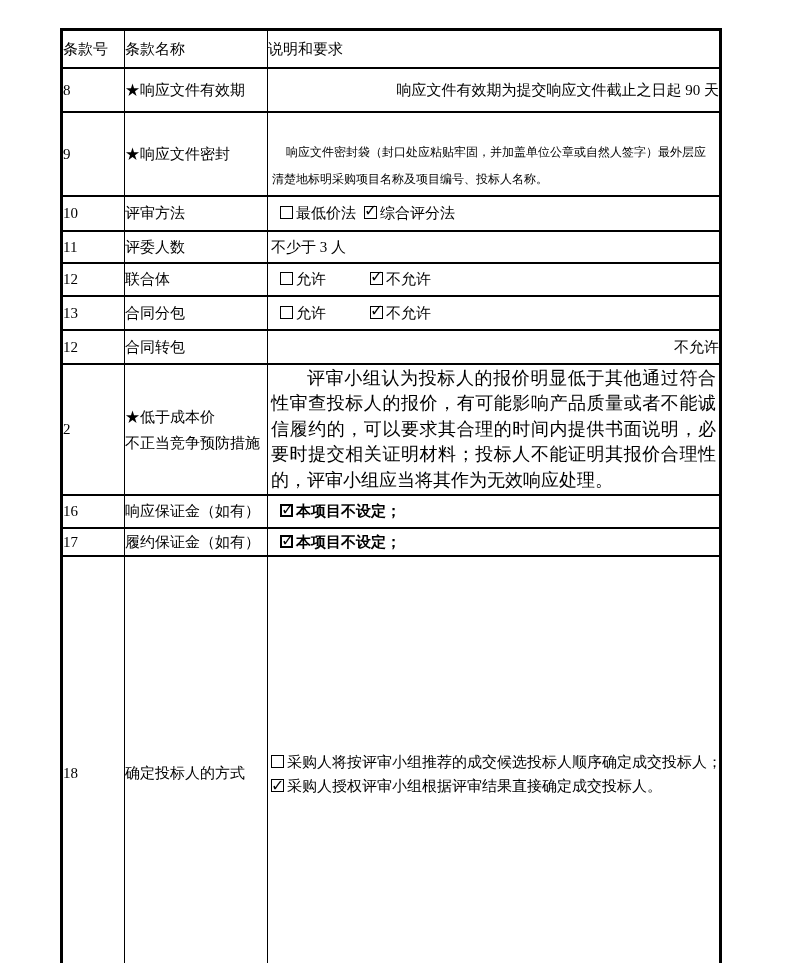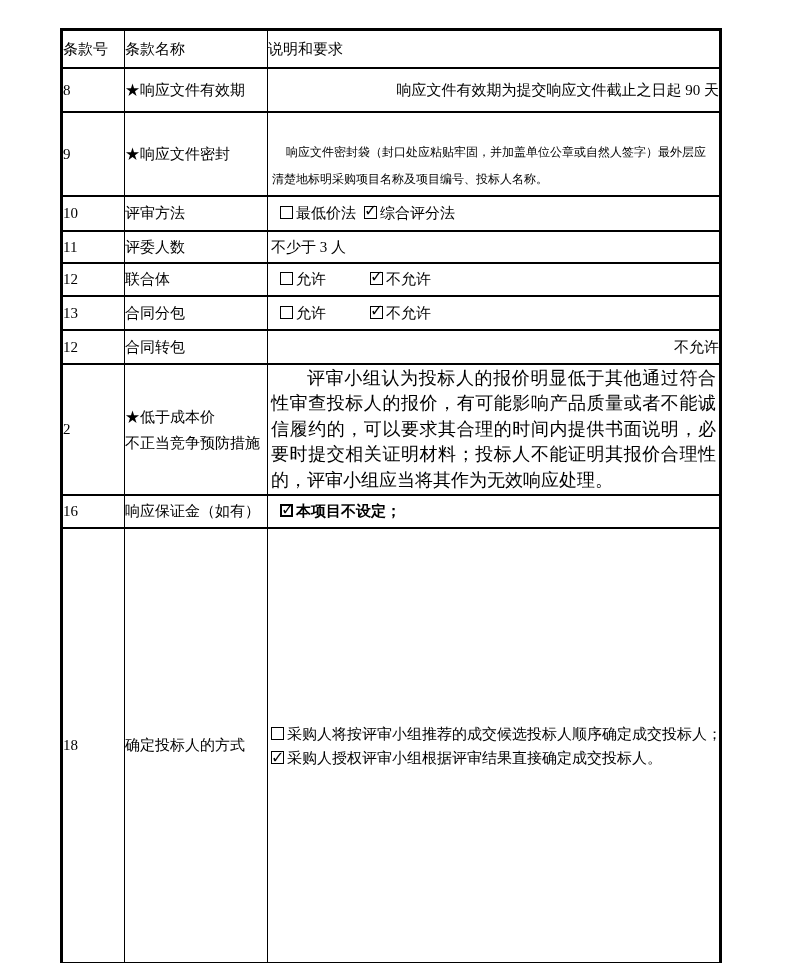--- a/index.html
+++ b/index.html
@@ -175,20 +175,27 @@
   </tr>
 
   <tr class="r16">
     <td class="c1">16</td>
     <td class="c2">响应保证金（如有）</td>
     <td class="c3 pad-opt bold">
       <span class="opt"><span class="cb" data-checked="true"></span><span>本项目不设定；</span></span>
     </td>
   </tr>
 
+  <tr class="r17">
+    <td class="c1">17</td>
+    <td class="c2">履约保证金（如有）</td>
+    <td class="c3 pad-opt bold">
+      <span class="opt"><span class="cb" data-checked="true"></span><span>本项目不设定；</span></span>
+    </td>
+  </tr>
 
   <tr class="r18">
     <td class="c1">18</td>
     <td class="c2">确定投标人的方式</td>
     <td class="c3">
       <span class="optline"><span class="cb" data-checked="false"></span><span>采购人将按评审小组推荐的成交候选投标人顺序确定成交投标人；</span></span>
       <span class="optline"><span class="cb" data-checked="true"></span><span>采购人授权评审小组根据评审结果直接确定成交投标人。</span></span>
     </td>
   </tr>
 </tbody>

